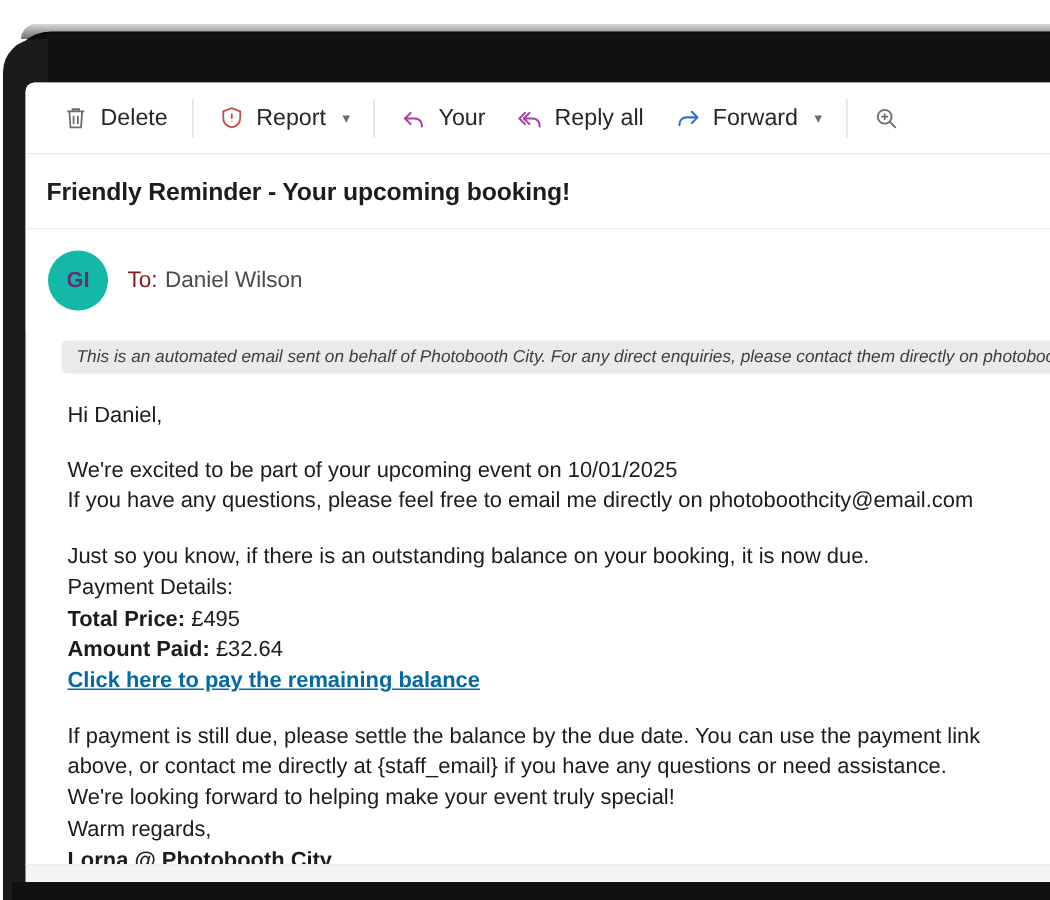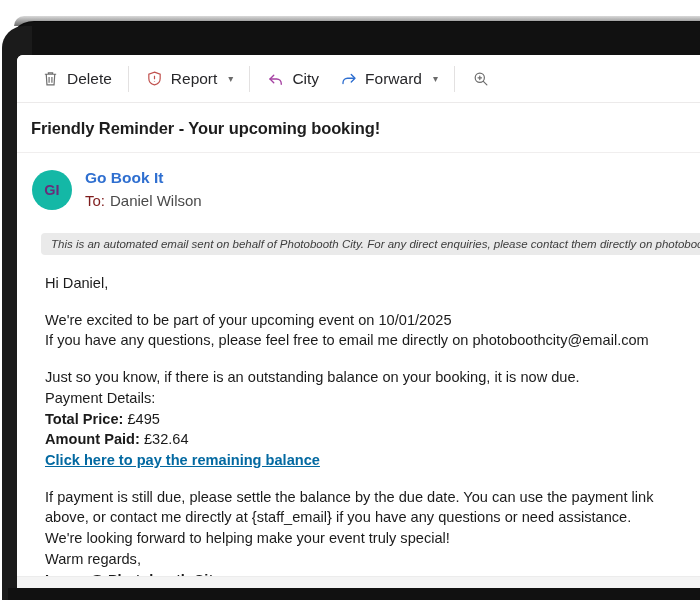--- a/index.html
+++ b/index.html
@@ -213,23 +213,33 @@
 
     <div class="tb-sep"></div>
 
     <div class="tb-btn">
       <span class="tb-icon">
         <svg width="18" height="18" viewBox="0 0 24 24" fill="none" stroke="#a43fa1" stroke-width="1.8" stroke-linecap="round" stroke-linejoin="round">
           <path d="M9 7L4 12l5 5"></path>
             <path d="M4 12h9a6 6 0 016 6v1"></path>
         </svg>
       </span>
-      <span>City</span>
-    </div>
-
+      <span>Your</span>
+    </div>
+
+    <div class="tb-btn">
+      <span class="tb-icon">
+        <svg width="18" height="18" viewBox="0 0 24 24" fill="none" stroke="#a43fa1" stroke-width="1.8" stroke-linecap="round" stroke-linejoin="round">
+          <path d="M8 7L3 12l5 5"></path>
+            <path d="M12 7l-5 5 5 5"></path>
+            <path d="M7 12h8a6 6 0 016 6v1"></path>
+        </svg>
+      </span>
+      <span>Reply all</span>
+    </div>
 
     <div class="tb-btn">
       <span class="tb-icon">
         <svg width="18" height="18" viewBox="0 0 24 24" fill="none" stroke="#2f6fd0" stroke-width="1.8" stroke-linecap="round" stroke-linejoin="round">
           <path d="M4 18v-1a6 6 0 016-6h9"></path>
             <path d="M15 6l5 5-5 5"></path>
         </svg>
       </span>
       <span>Forward</span>
       <span class="tb-caret">▾</span>
@@ -250,21 +260,20 @@
 
   </div>
 
   <div id="subject-bar">
     <div id="subject-text">Friendly Reminder - Your upcoming booking!</div>
   </div>
 
   <div id="sender-row">
     <div id="avatar">GI</div>
     <div>
-      <div id="sender-name">Go Book It</div>
       <div id="recipient-line">
         <span id="recipient-label">To:</span><span>Daniel Wilson</span>
       </div>
     </div>
   </div>
 
   <div id="notice-banner">This is an automated email sent on behalf of Photobooth City. For any direct enquiries, please contact them directly on photoboothcity@email.com</div>
 
   <div id="email-body">
     <div class="body-line">Hi Daniel,</div>

